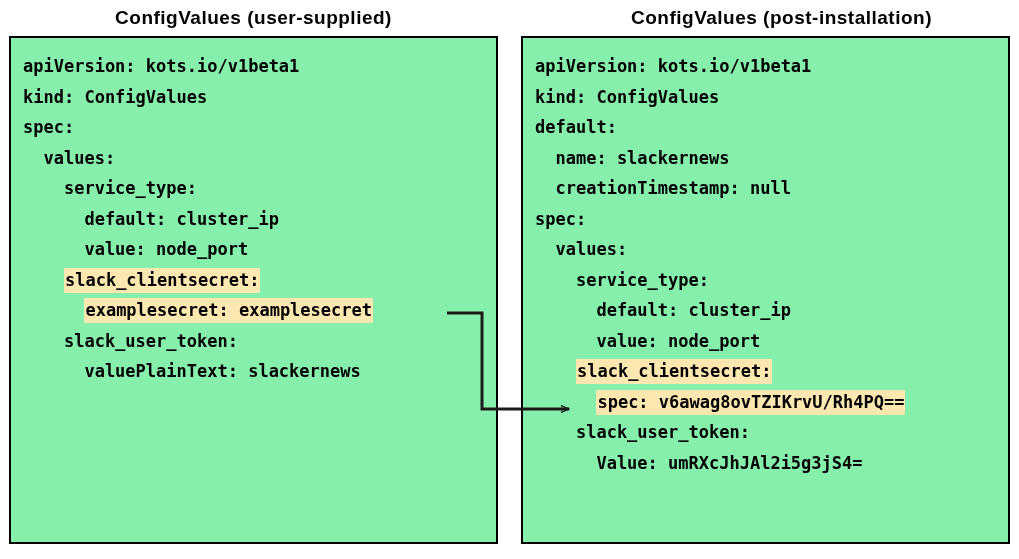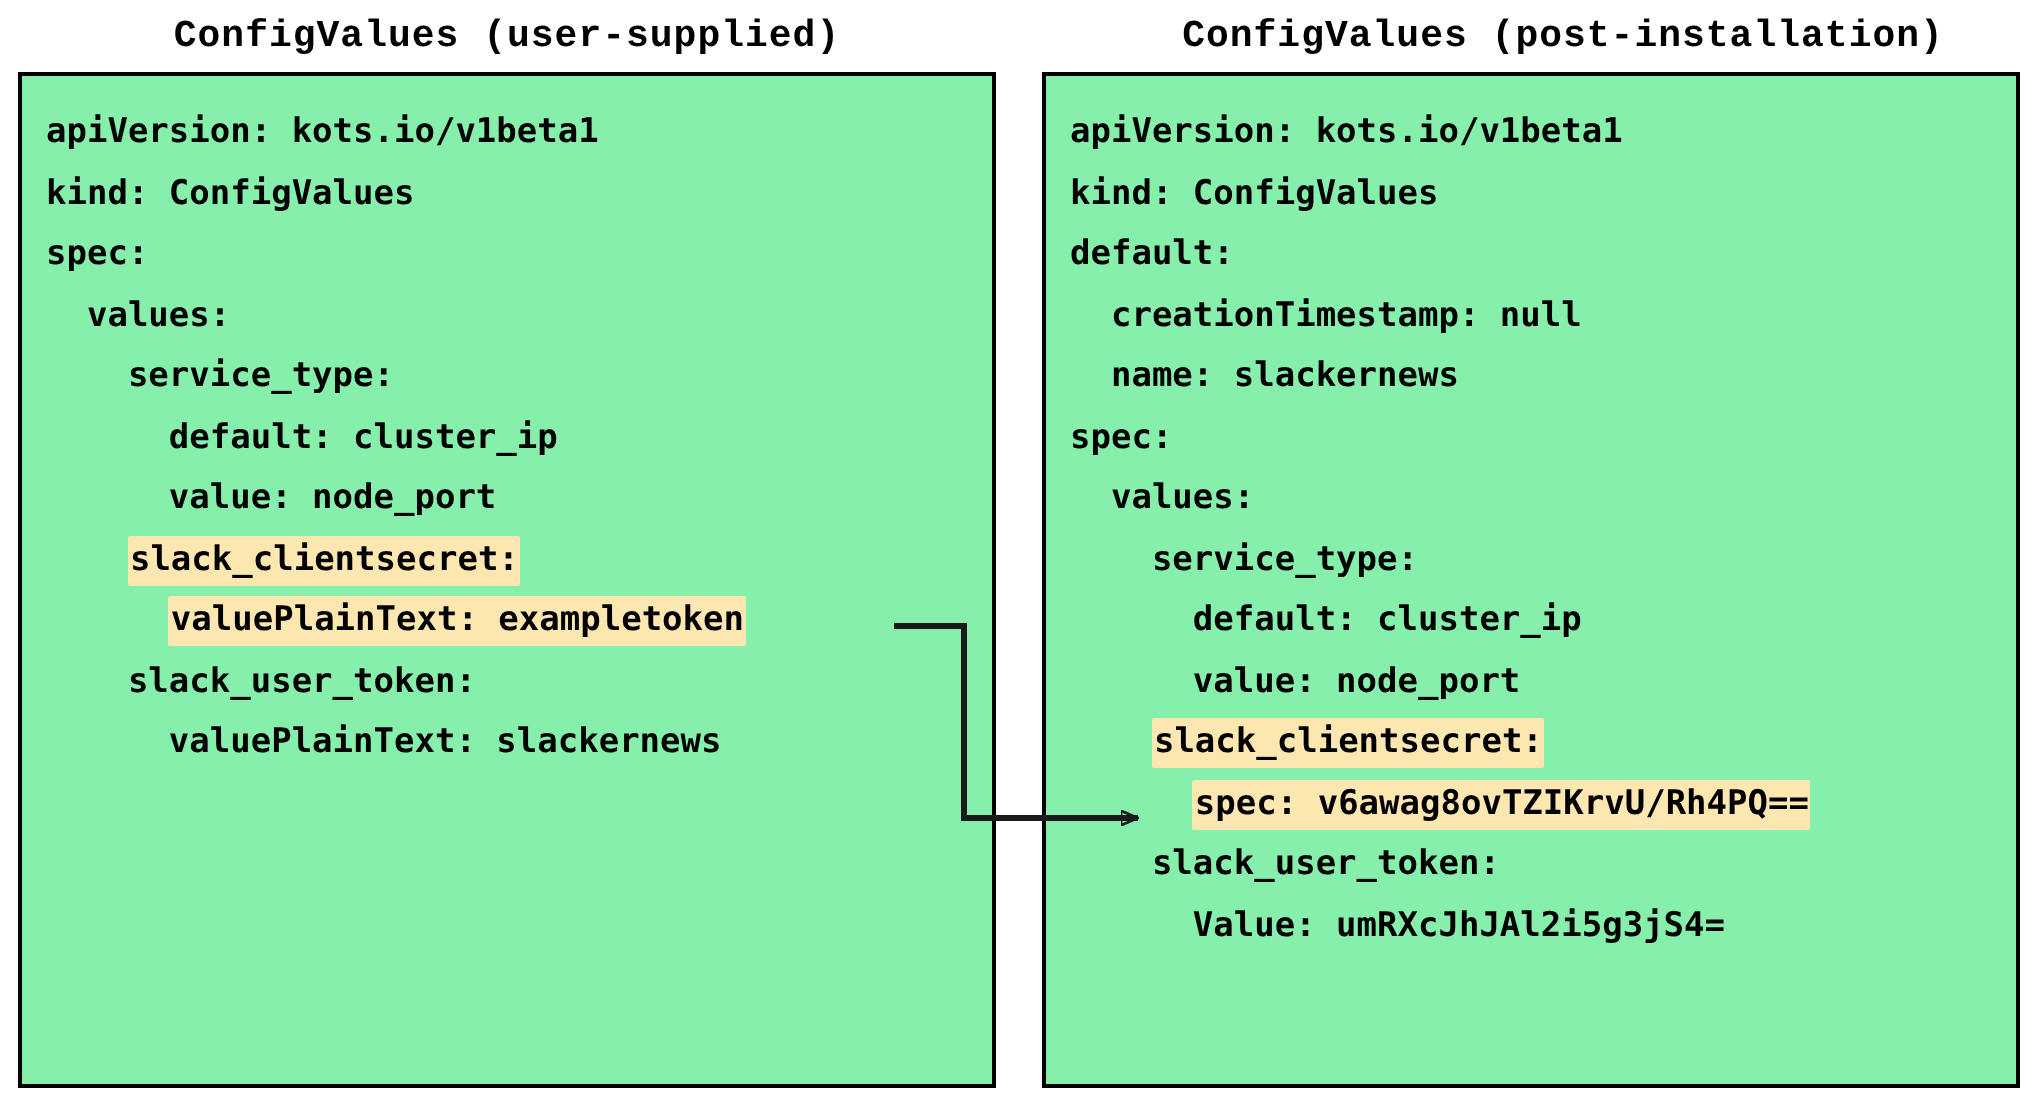--- a/index.html
+++ b/index.html
@@ -18,21 +18,21 @@
 
   .diagram {
     position: absolute;
     inset: 0;
   }
 
   
   .panel-title {
     position: absolute;
     top: 7px;
-    font-family: Liberation Mono, monospace;
+    font-family: Liberation Sans, sans-serif;
     font-size: 19px;
     font-weight: bold;
     color: #000000;
     letter-spacing: 0.5px;
     text-align: center;
     white-space: nowrap;
   }
   #title-left  { left: 9px;   width: 489px; }
   #title-right { left: 537px; width: 489px; }
 
@@ -91,35 +91,35 @@
   <div class="code-box" id="box-left">
     <div class="code-body" id="code-left">
         <div class="code-line">apiVersion: kots.io/v1beta1</div>
         <div class="code-line">kind: ConfigValues</div>
         <div class="code-line">spec:</div>
         <div class="code-line">  values:</div>
         <div class="code-line">    service_type:</div>
         <div class="code-line">      default: cluster_ip</div>
         <div class="code-line">      value: node_port</div>
         <div class="code-line">    <span class="hl">slack_clientsecret:</span></div>
-        <div class="code-line">      <span class="hl">valuePlainText: exampletoken</span></div>
+        <div class="code-line">      <span class="hl">examplesecret: examplesecret</span></div>
         <div class="code-line">    slack_user_token:</div>
         <div class="code-line">      valuePlainText: slackernews</div>
       </div>
   </div>
 
   <div class="panel-title" id="title-right">ConfigValues (post-installation)</div>
 
   <div class="code-box" id="box-right">
     <div class="code-body" id="code-right">
         <div class="code-line">apiVersion: kots.io/v1beta1</div>
         <div class="code-line">kind: ConfigValues</div>
         <div class="code-line">default:</div>
+        <div class="code-line">  name: slackernews</div>
         <div class="code-line">  creationTimestamp: null</div>
-        <div class="code-line">  name: slackernews</div>
         <div class="code-line">spec:</div>
         <div class="code-line">  values:</div>
         <div class="code-line">    service_type:</div>
         <div class="code-line">      default: cluster_ip</div>
         <div class="code-line">      value: node_port</div>
         <div class="code-line">    <span class="hl">slack_clientsecret:</span></div>
         <div class="code-line">      <span class="hl">spec: v6awag8ovTZIKrvU/Rh4PQ==</span></div>
         <div class="code-line">    slack_user_token:</div>
         <div class="code-line">      Value: umRXcJhJAl2i5g3jS4=</div>
       </div>

